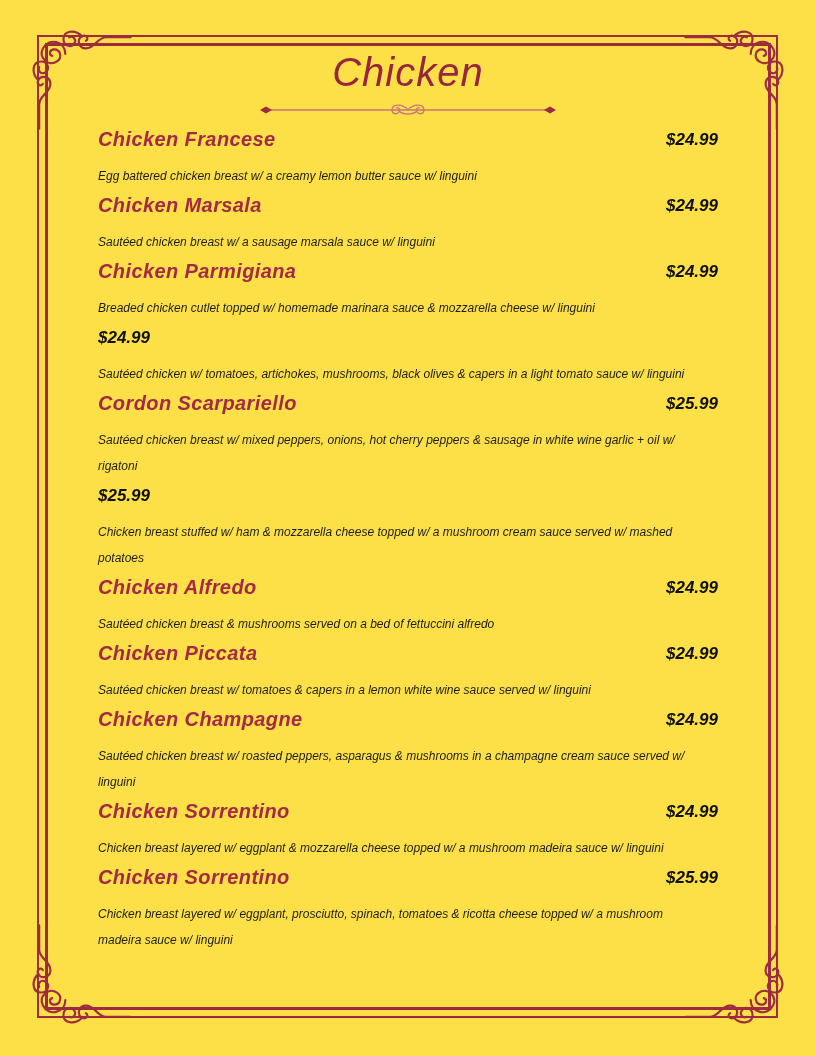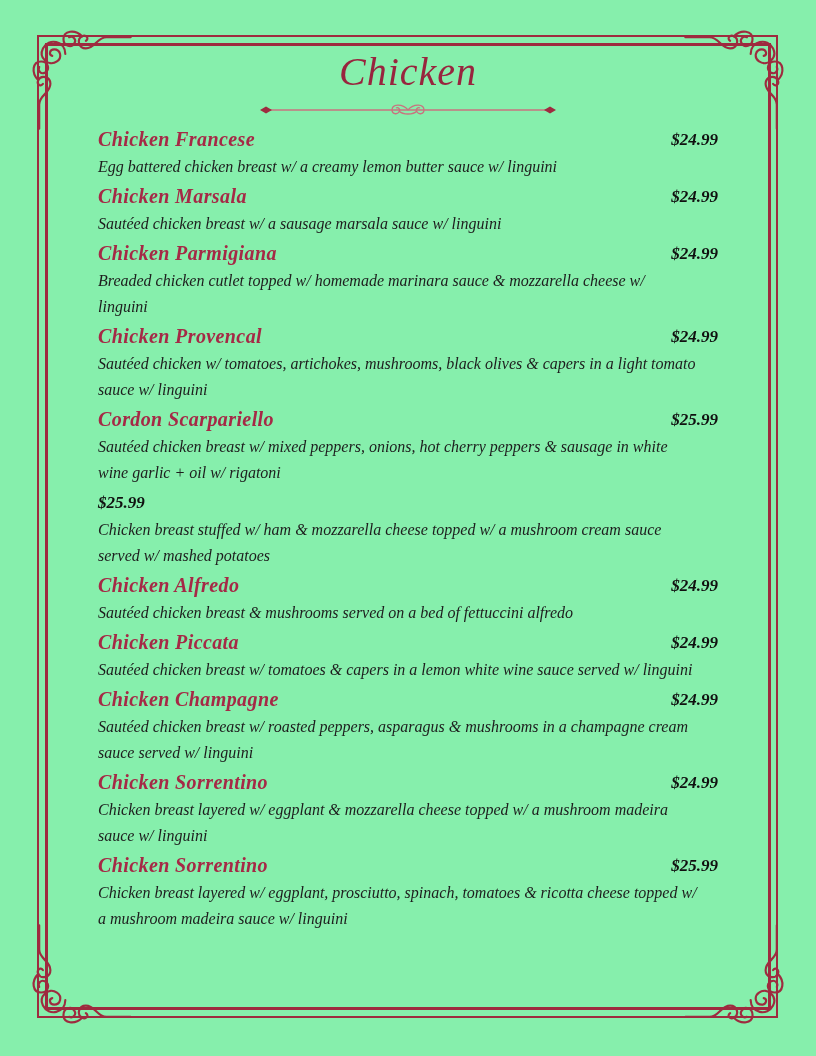--- a/index.html
+++ b/index.html
@@ -4,22 +4,22 @@
 <style>
   :root{
     --accent:#9e2b3f;
     --title:#98253e;
     --name:#a52946;
     --text:#1d1d1d;
     --divider:#c9737f;
   }
   html,body{margin:0;padding:0;background:#ffffff;}
   .page{
-    position:relative;width:816px;height:1056px;background:#86efac;overflow:hidden;
-    font-family:Liberation Serif, serif;
+    position:relative;width:816px;height:1056px;background:#fde047;overflow:hidden;
+    font-family:Liberation Sans, sans-serif;
   }
   
   .border-outer{
     position:absolute;left:37px;top:35px;width:741px;height:983px;
     border:2px solid var(--accent);box-sizing:border-box;
   }
   .border-inner{
     position:absolute;left:45px;top:43px;width:726px;height:967px;
     border:3px solid var(--accent);box-sizing:border-box;
   }
@@ -41,22 +41,22 @@
   .item{margin-bottom:2px;}
   .row{display:flex;justify-content:space-between;align-items:center;line-height:29px;}
   .name{
     font-size:20px;font-style:italic;font-weight:bold;
     color:var(--name);letter-spacing:.4px;
   }
   .price{
     font-size:17px;font-style:italic;font-weight:bold;color:#101010;
   }
   .desc{
-    width:600px;font-size:16px;font-style:italic;color:var(--text);
-    line-height:26px;margin-top:0;
+    width:600px;font-size:12px;font-style:italic;color:var(--text);
+    line-height:26px;margin-top:9px;
   }
 </style>
 </head>
 <body>
 
 <div class="page">
 
   <div class="border-outer"></div>
   <div class="border-inner"></div>
 
@@ -123,21 +123,20 @@
   <div class="item">
     <div class="row">
       <span class="name">Chicken Parmigiana</span>
       <span class="price">$24.99</span>
     </div>
     <div class="desc">Breaded chicken cutlet topped w/ homemade marinara sauce &amp; mozzarella cheese w/ linguini</div>
   </div>
 
   <div class="item">
     <div class="row">
-      <span class="name">Chicken Provencal</span>
       <span class="price">$24.99</span>
     </div>
     <div class="desc">Sautéed chicken w/ tomatoes, artichokes, mushrooms, black olives &amp; capers in a light tomato sauce w/ linguini</div>
   </div>
 
   <div class="item">
     <div class="row">
       <span class="name">Cordon Scarpariello</span>
       <span class="price">$25.99</span>
     </div>

